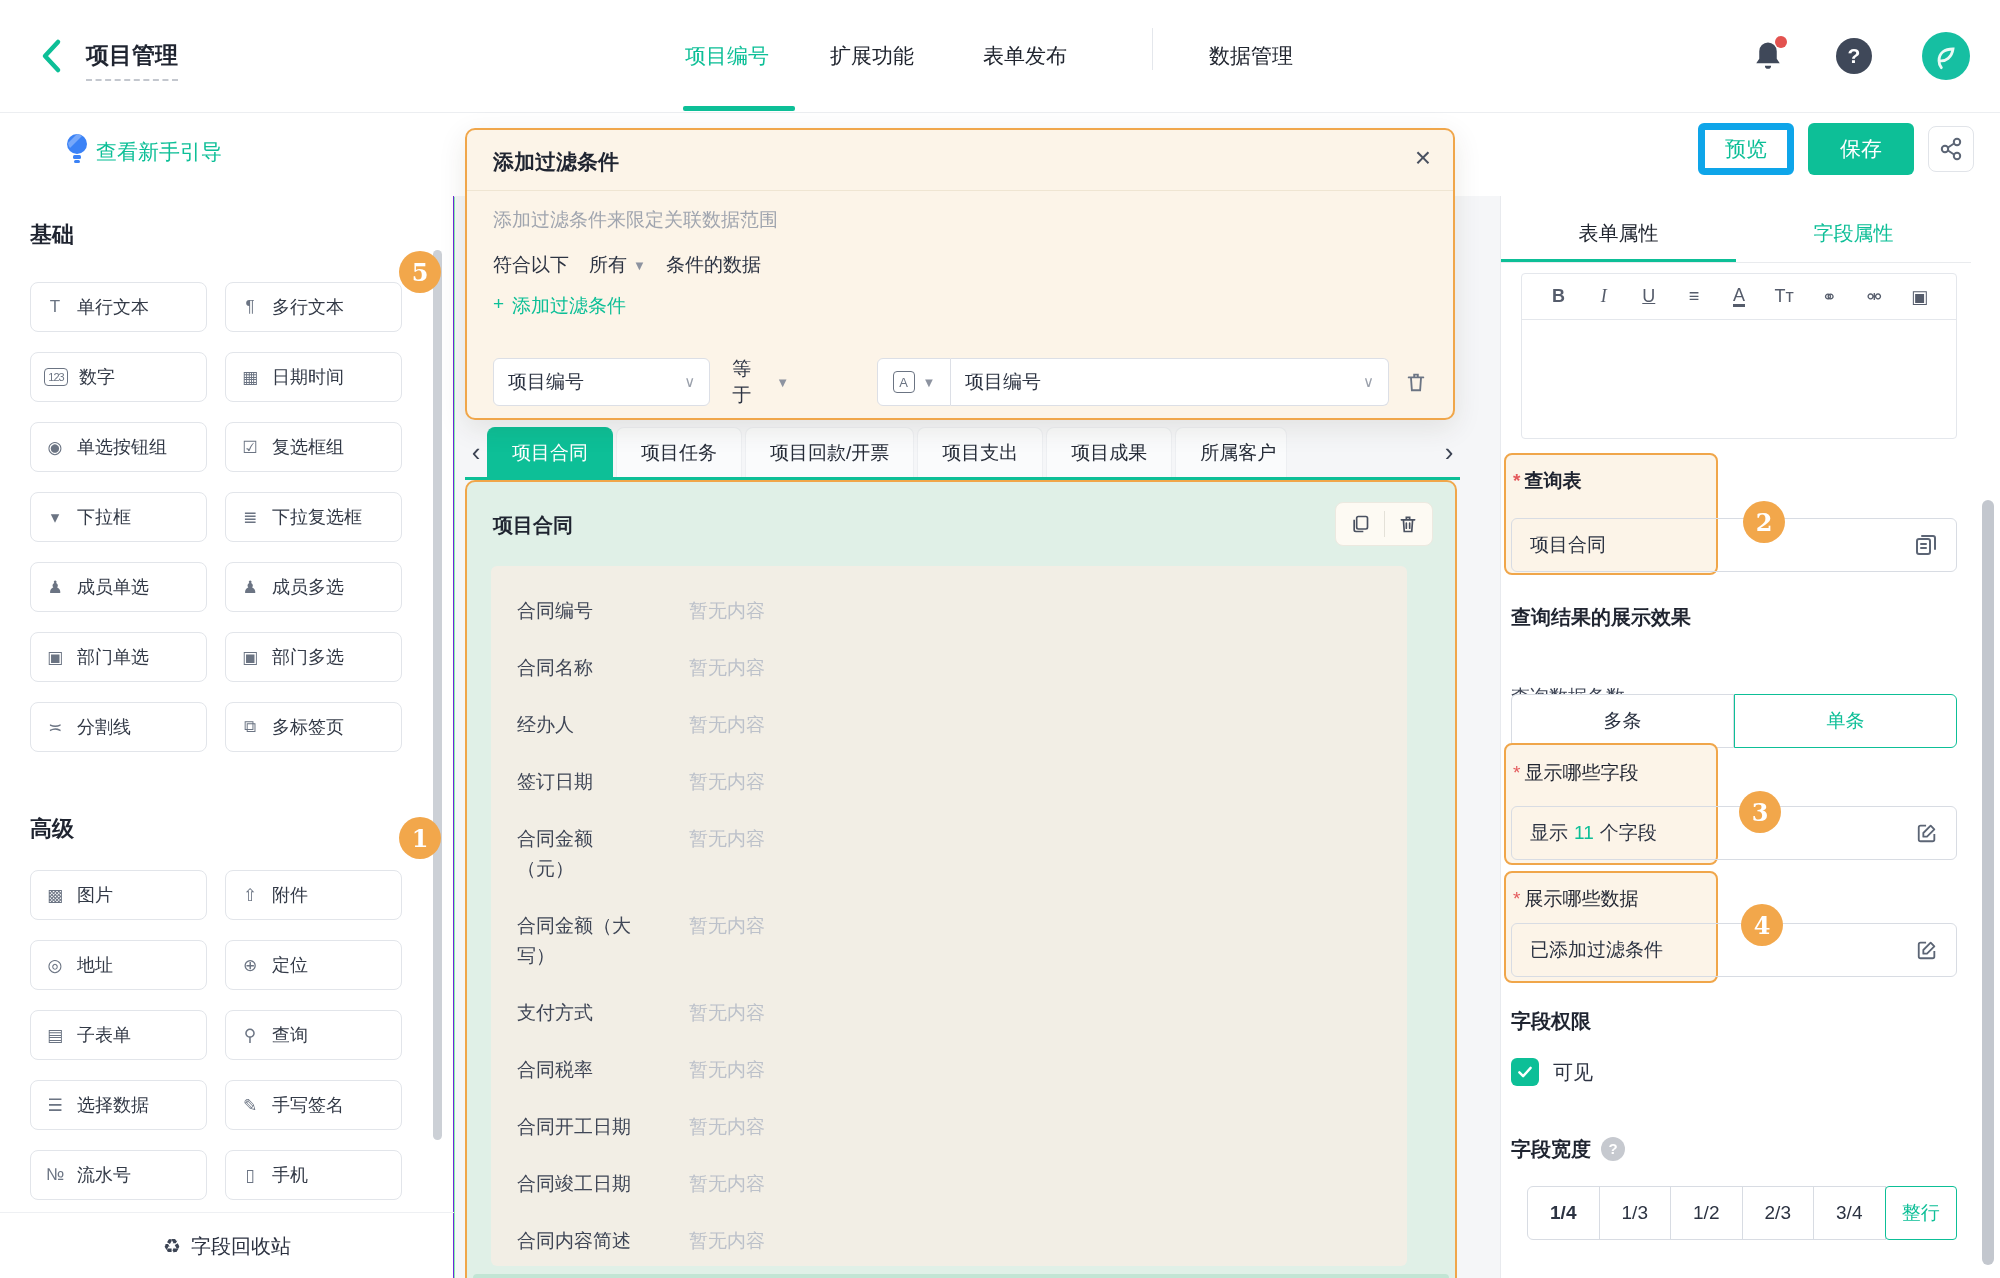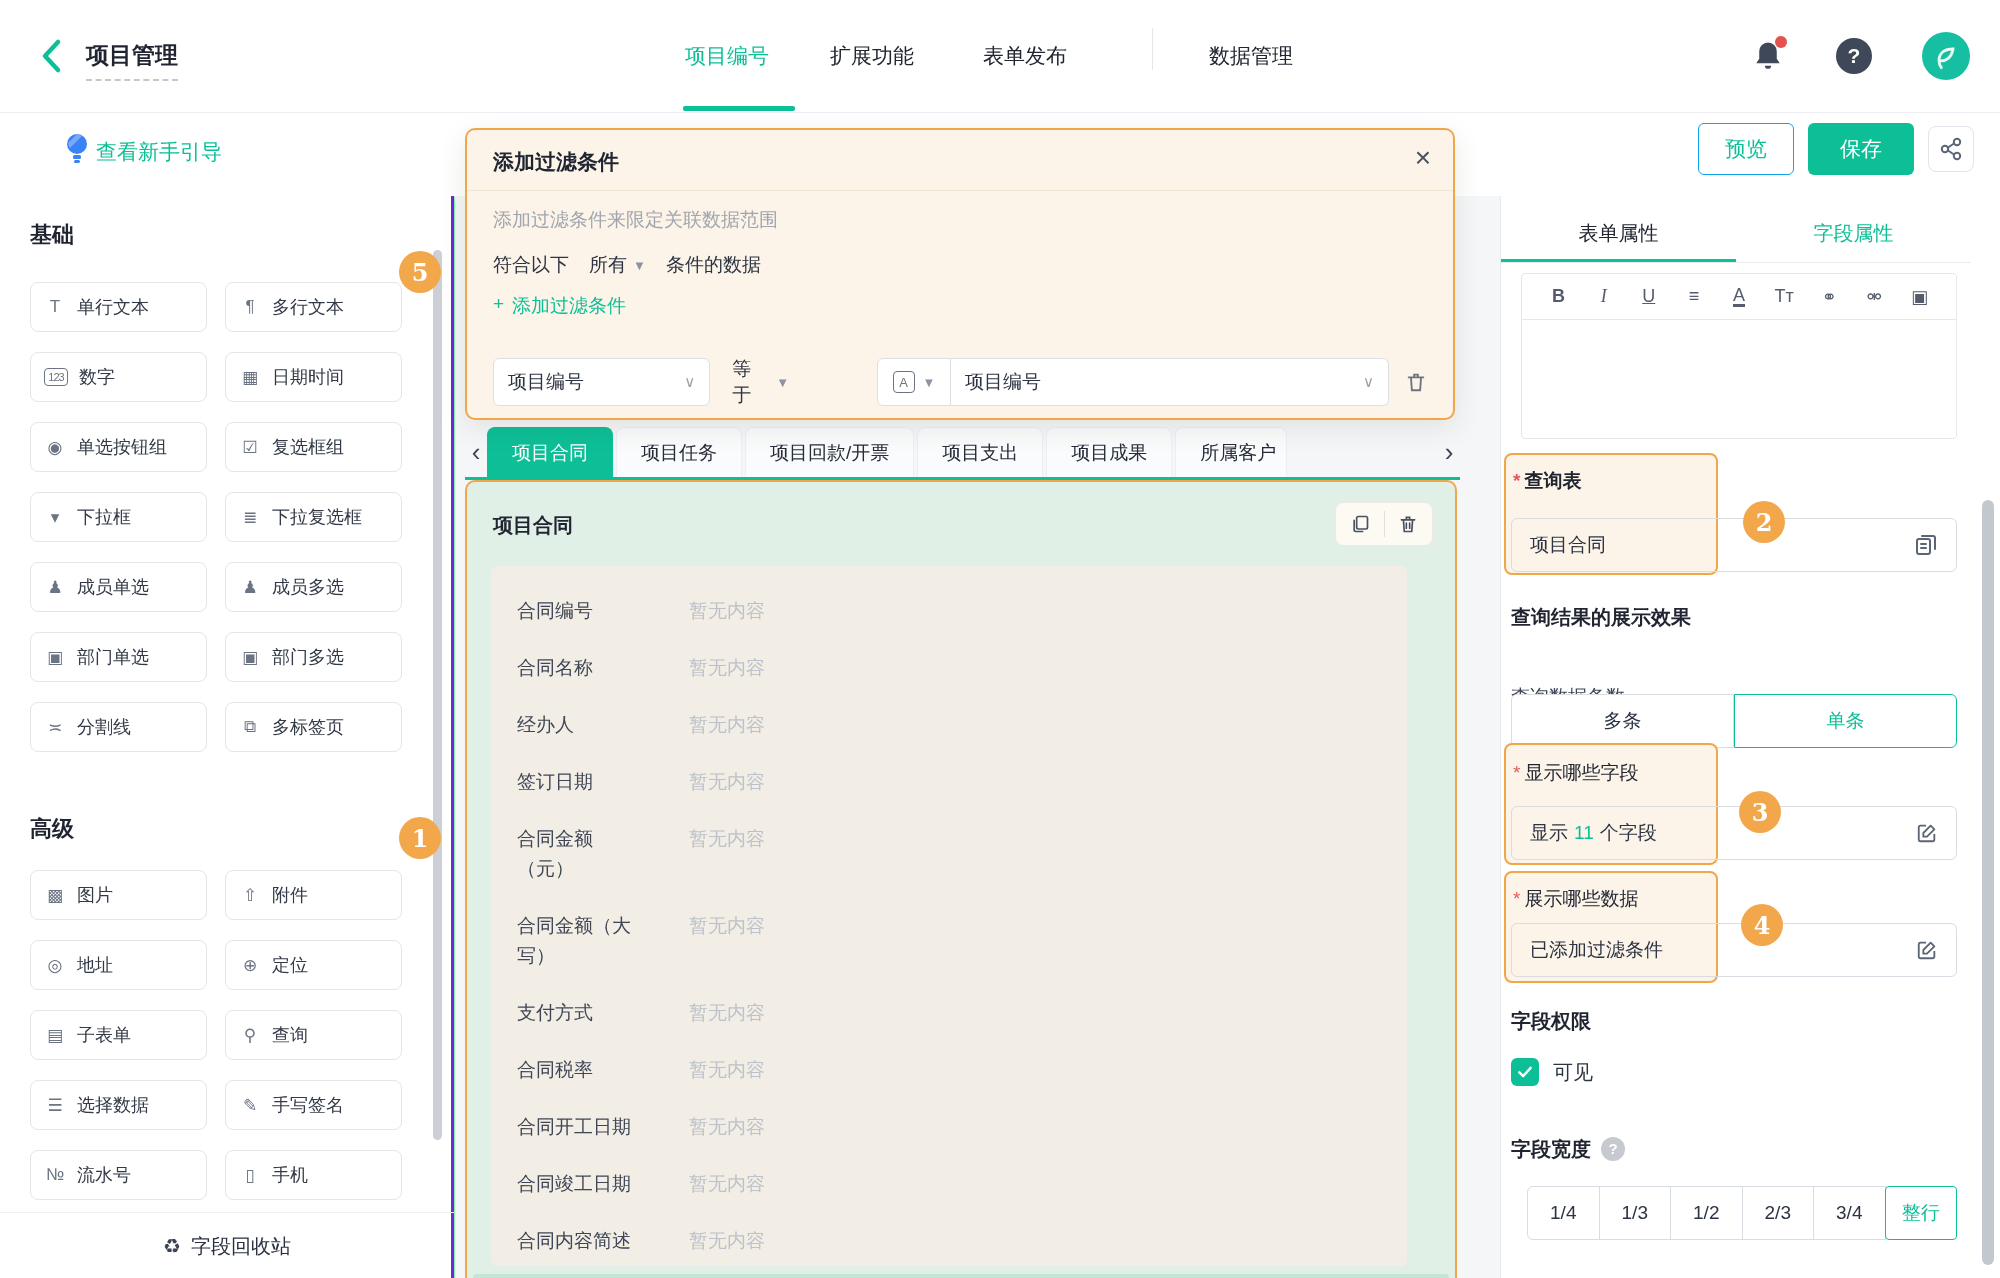--- a/index.html
+++ b/index.html
@@ -18,25 +18,25 @@
   .bell-dot{position:absolute;right:0px;top:-2px;width:12px;height:12px;border-radius:50%;background:#e3524f;}
   .help-circle{position:absolute;left:1836px;top:38px;width:36px;height:36px;border-radius:50%;background:#3f4859;
                color:#fff;font-size:21px;font-weight:bold;display:flex;align-items:center;justify-content:center;cursor:pointer;}
   .avatar{position:absolute;left:1922px;top:32px;width:48px;height:48px;border-radius:50%;background:#16bfa2;
           display:flex;align-items:center;justify-content:center;cursor:pointer;}
   
   .toolbar{position:absolute;left:0;top:113px;width:2000px;height:83px;background:#fff;border-bottom:1px solid #eceef1;}
   .bulb{position:absolute;left:64px;top:18px;}
   .guide-link{position:absolute;left:96px;top:25px;font-size:21px;color:#0dbf97;cursor:pointer;}
   .btn{position:absolute;height:52px;border-radius:6px;font-size:21px;display:flex;align-items:center;justify-content:center;cursor:pointer;box-sizing:border-box;}
-  .btn-preview{left:1698px;top:10px;width:96px;border:1px solid #0ea5e9;color:#0dbf97;background:#fff;}
+  .btn-preview{left:1698px;top:10px;width:96px;border:7px solid #0ea5e9;color:#0dbf97;background:#fff;}
   .btn-save{left:1808px;top:10px;width:106px;background:#0dbf97;color:#fff;border:none;}
   .btn-share{left:1928px;top:13px;width:46px;height:46px;border:1px solid #e1e4e9;border-radius:8px;background:#fff;}
   
-  .sidebar{position:absolute;left:0;top:196px;width:454px;height:1082px;background:#fff;border-right:3px solid #6d28d9;box-sizing:border-box;}
+  .sidebar{position:absolute;left:0;top:196px;width:454px;height:1082px;background:#fff;border-right:1px solid #6d28d9;box-sizing:border-box;}
   .side-h{position:absolute;left:30px;font-size:22px;font-weight:bold;color:#1f2430;}
   .grid{position:absolute;left:30px;width:372px;display:grid;grid-template-columns:177px 177px;column-gap:18px;row-gap:20px;}
   .chip{height:50px;box-sizing:border-box;border:1px solid #e2e5ea;border-radius:8px;background:#fff;
         display:flex;align-items:center;gap:11px;padding:0 13px;font-size:18px;color:#333a47;cursor:grab;white-space:nowrap;overflow:hidden;}
   .chip .fico{width:22px;flex:none;text-align:center;color:#6b7483;font-size:17px;}
   .fico.num{font-size:11px;letter-spacing:-1px;border:1.5px solid #6b7483;border-radius:4px;height:16px;line-height:16px;}
   .side-foot{position:absolute;left:0;top:1016px;width:454px;border-top:1px solid #eef0f3;height:66px;
              display:flex;align-items:center;justify-content:center;gap:10px;font-size:20px;color:#2b3140;cursor:pointer;}
   .scroll-thumb-left{position:absolute;left:433px;top:250px;width:9px;height:890px;background:#ccd0d6;border-radius:5px;}
   
@@ -116,21 +116,21 @@
   .seg.active{border:1.5px solid #0dbf97;color:#0dbf97;z-index:1;}
   .green-num{color:#0dbf97;margin:0 6px;}
   .cbrow{position:absolute;left:10px;top:862px;display:flex;align-items:center;gap:14px;cursor:pointer;}
   .cbox{width:28px;height:28px;border-radius:6px;background:#0dbf97;display:flex;align-items:center;justify-content:center;}
   .cblabel{font-size:20px;color:#2c3342;}
   .whelp{display:inline-flex;width:24px;height:24px;border-radius:50%;background:#c6c9cf;color:#fff;font-size:15px;
          align-items:center;justify-content:center;margin-left:10px;vertical-align:2px;cursor:pointer;}
   .wgrid{position:absolute;left:10px;top:990px;width:446px;height:54px;display:flex;}
   .wcell{flex:1;display:flex;align-items:center;justify-content:center;font-size:19px;color:#2c3342;
          border:1px solid #d8dce3;box-sizing:border-box;margin-left:-1px;cursor:pointer;background:#fff;}
-  .wcell:first-child{margin-left:16px;border-radius:6px 0 0 6px;}
+  .wcell:first-child{margin-left:16px;border-radius:6px 0 0 6px;font-weight:bold;}
   .wcell.active{border:1.5px solid #0dbf97;color:#0dbf97;border-radius:4px;z-index:1;}
   .scroll-thumb-right{position:absolute;left:1982px;top:500px;width:12px;height:765px;background:#c3c7ce;border-radius:6px;}
   
   .badge{position:absolute;width:42px;height:42px;border-radius:50%;background:#f2a74b;color:#fff;
          display:flex;align-items:center;justify-content:center;font:bold 24px "DejaVu Serif",serif;z-index:30;}
   .b5{left:399px;top:251px;}
   .b1{left:399px;top:817px;}
   .b2{left:1743px;top:501px;}
   .b3{left:1739px;top:791px;}
   .b4{left:1741px;top:904px;}

